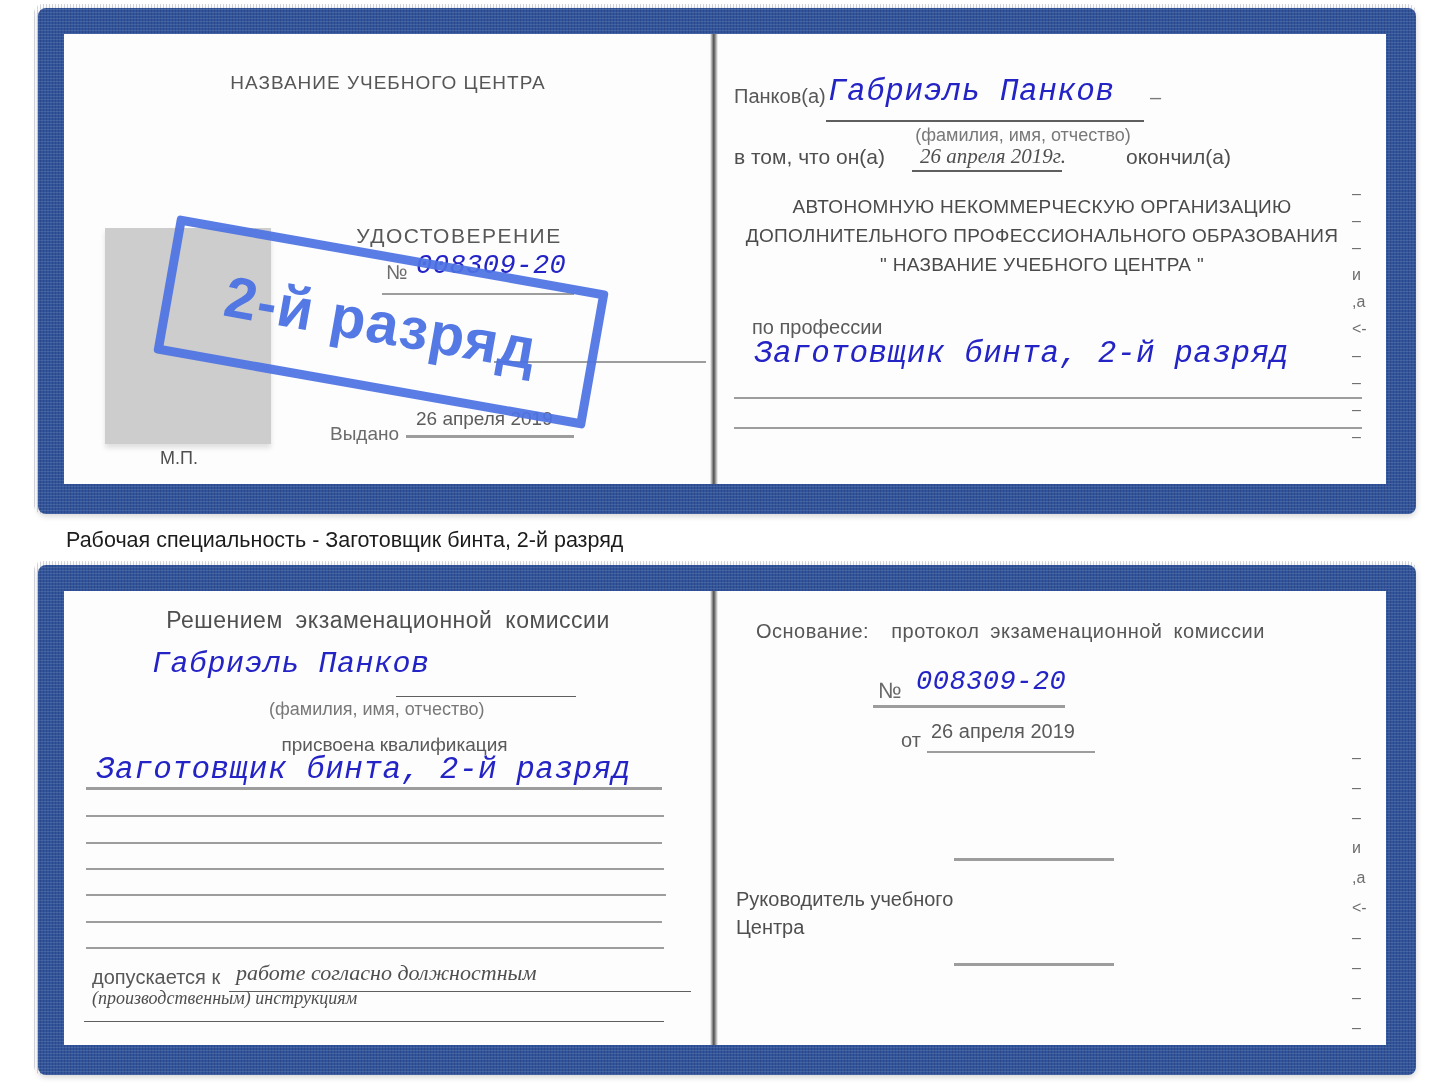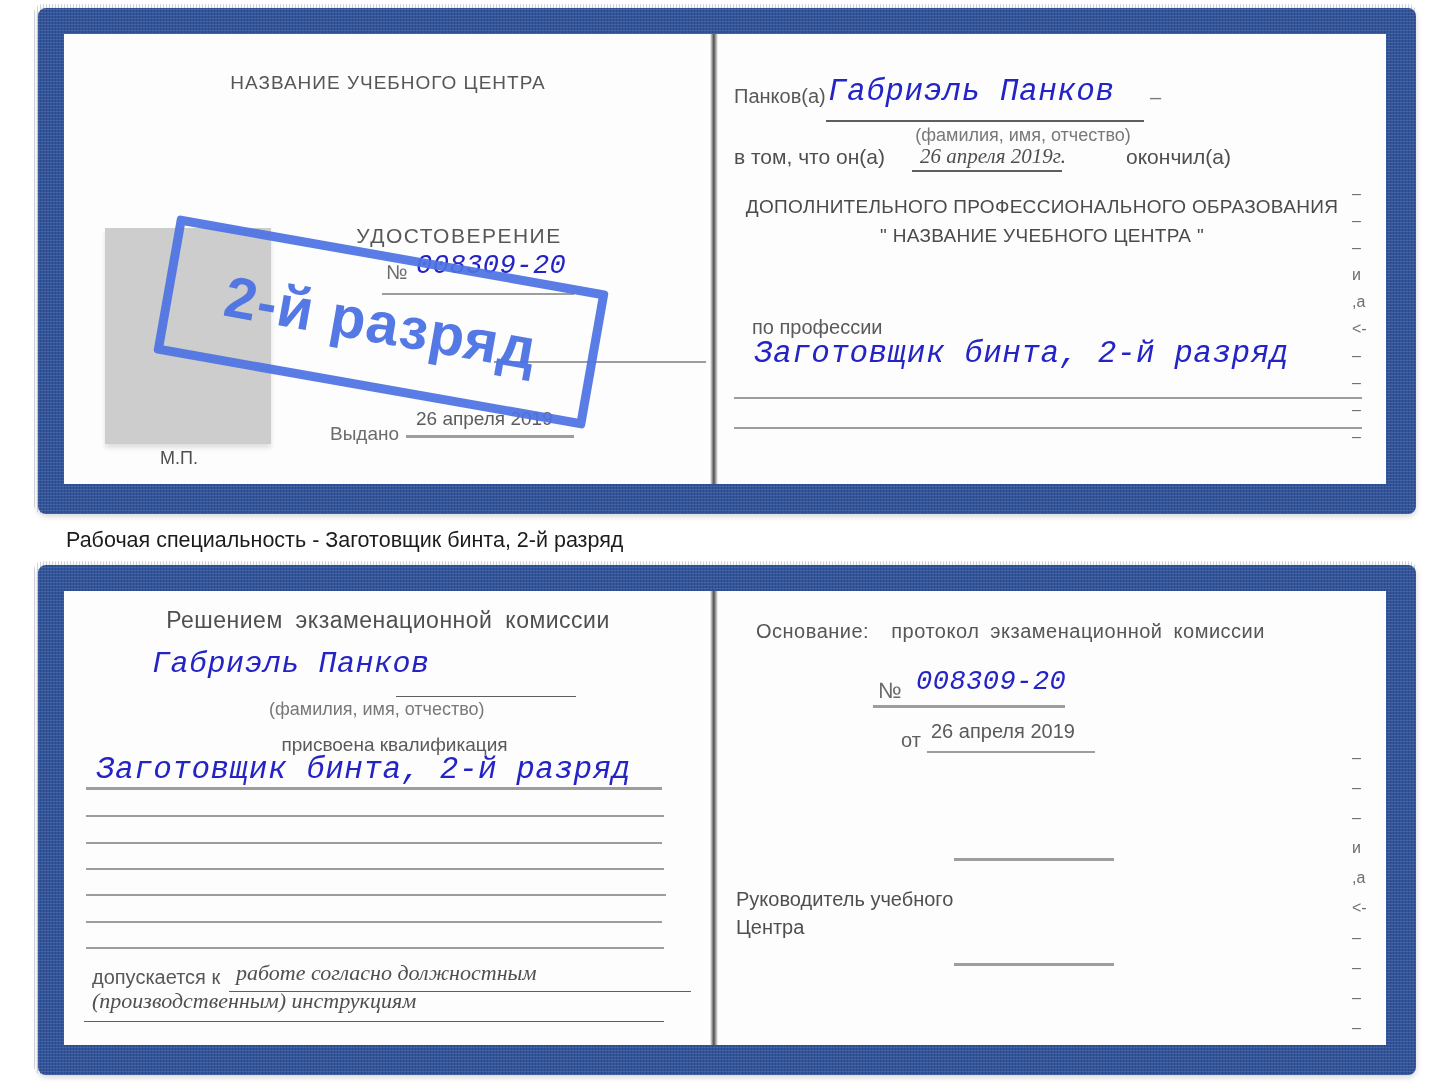--- a/index.html
+++ b/index.html
@@ -107,20 +107,21 @@
       <div class="thinrule" style="left:108px; top:86px; width:318px;"></div>
       <div class="lbl" style="left:432px; top:52px; color:#7a7a7a;">–</div>
       <div class="hint" style="left:180px; top:91px; width:250px;">(фамилия, имя, отчество)</div>
 
       <div class="lbl" style="left:16px; top:111px; font-size:21px; color:#4f4f4f;">в том, что он(а)</div>
       <div class="fillit" style="left:202px; top:110px; font-size:21px;">26 апреля 2019г.</div>
       <div class="thinrule" style="left:194px; top:136px; width:150px;"></div>
       <div class="lbl" style="left:360px; top:111px; font-size:21px; color:#4f4f4f;margin-left:48px;">окончил(а)</div>
 
       <div class="org">
+        <div>АВТОНОМНУЮ НЕКОММЕРЧЕСКУЮ ОРГАНИЗАЦИЮ</div>
         <div>ДОПОЛНИТЕЛЬНОГО ПРОФЕССИОНАЛЬНОГО ОБРАЗОВАНИЯ</div>
         <div>"   НАЗВАНИЕ УЧЕБНОГО ЦЕНТРА   "</div>
       </div>
 
       <div class="lbl" style="left:34px; top:282px; color:#5a5a5a;">по профессии</div>
       <div class="hw" style="left:36px; top:302px; font-size:31px;">Заготовщик бинта, 2-й разряд</div>
       <div class="rule" style="left:16px; top:363px; width:628px;"></div>
       <div class="rule" style="left:16px; top:393px; width:628px;"></div>
 
       <div class="edge-marks em-top" style="top:146px;">
@@ -156,21 +157,21 @@
       <div class="rule" style="left:22px; top:224px; width:578px;"></div>
       <div class="rule" style="left:22px; top:251px; width:576px;"></div>
       <div class="rule" style="left:22px; top:277px; width:578px;"></div>
       <div class="rule" style="left:22px; top:303px; width:580px;"></div>
       <div class="rule" style="left:22px; top:330px; width:576px;"></div>
       <div class="rule" style="left:22px; top:356px; width:578px;"></div>
 
       <div class="lbl" style="left:28px; top:375px;">допускается к</div>
       <div class="fillit" style="left:172px; top:369px; font-size:22px;">работе согласно должностным</div>
       <div class="thinrule" style="left:165px; top:400px; width:462px; height:1px;"></div>
-      <div class="fillit" style="left:28px; top:397px; font-size:22px;">(производственным) инструкциям</div>
+      <div class="fillit" style="left:28px; top:397px; font-size:18px;">(производственным) инструкциям</div>
       <div class="thinrule" style="left:20px; top:430px; width:580px; height:1px;"></div>
     </div>
 
     <div class="fold"></div>
 
     <div class="page page-right">
       <div class="lbl" style="left:18px; top:29px; color:#565656; word-spacing:5px; letter-spacing:0.5px;margin-left:20px;"><span>Основание:</span>&nbsp;&nbsp;<span>протокол  экзаменационной  комиссии</span></div>
 
       <div class="lbl" style="left:160px; top:87px; font-size:22px; color:#6a6a6a;">№</div>
       <div class="hw" style="left:198px; top:76px; font-size:27px;">008309-20</div>

